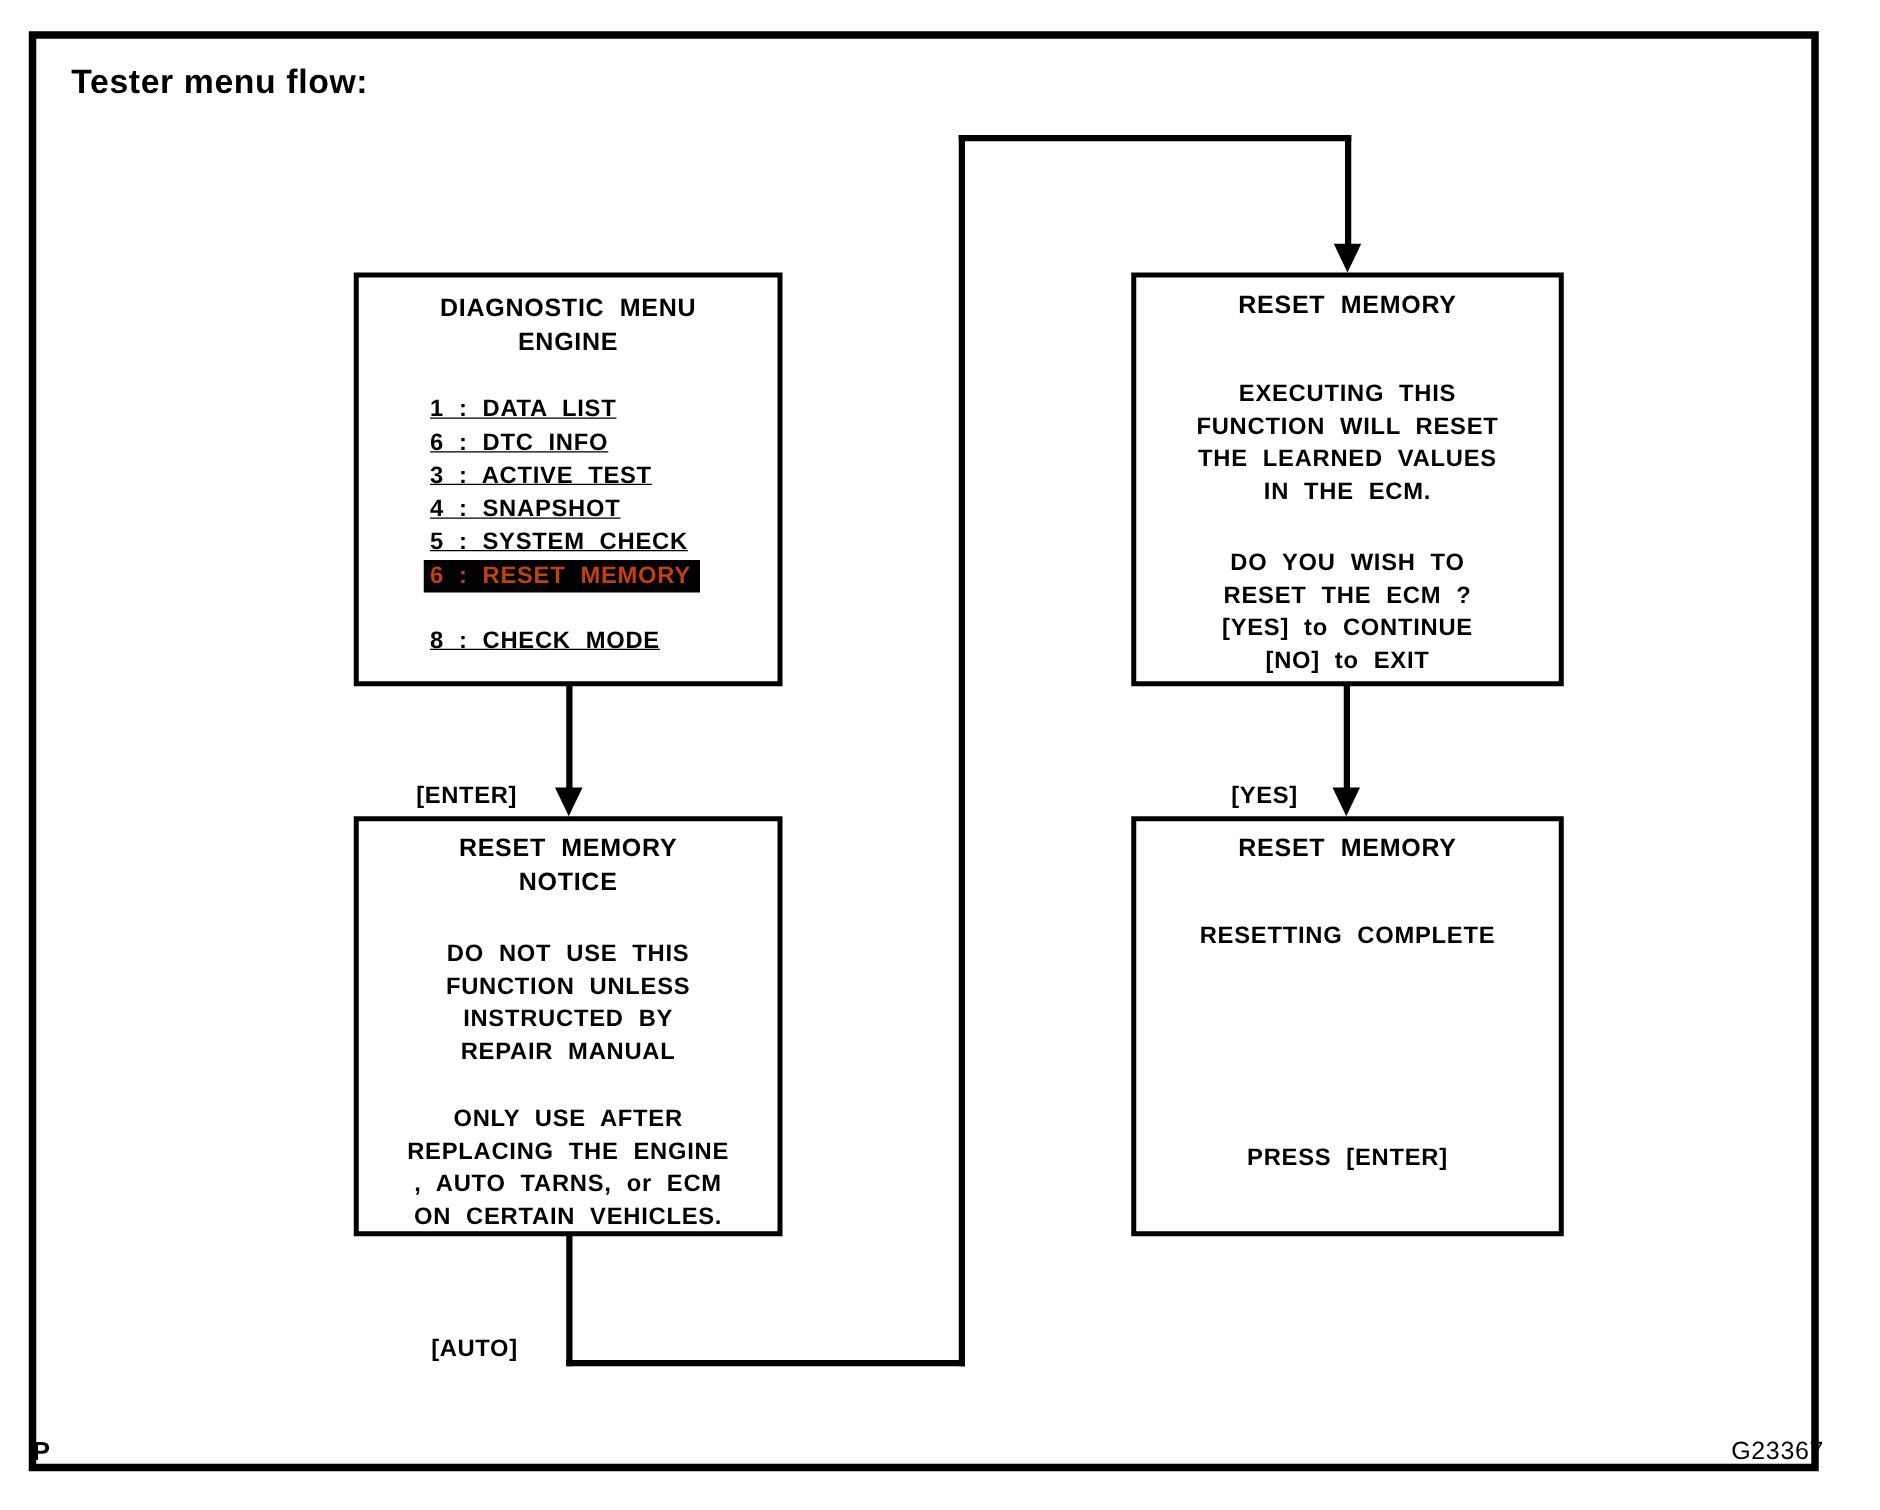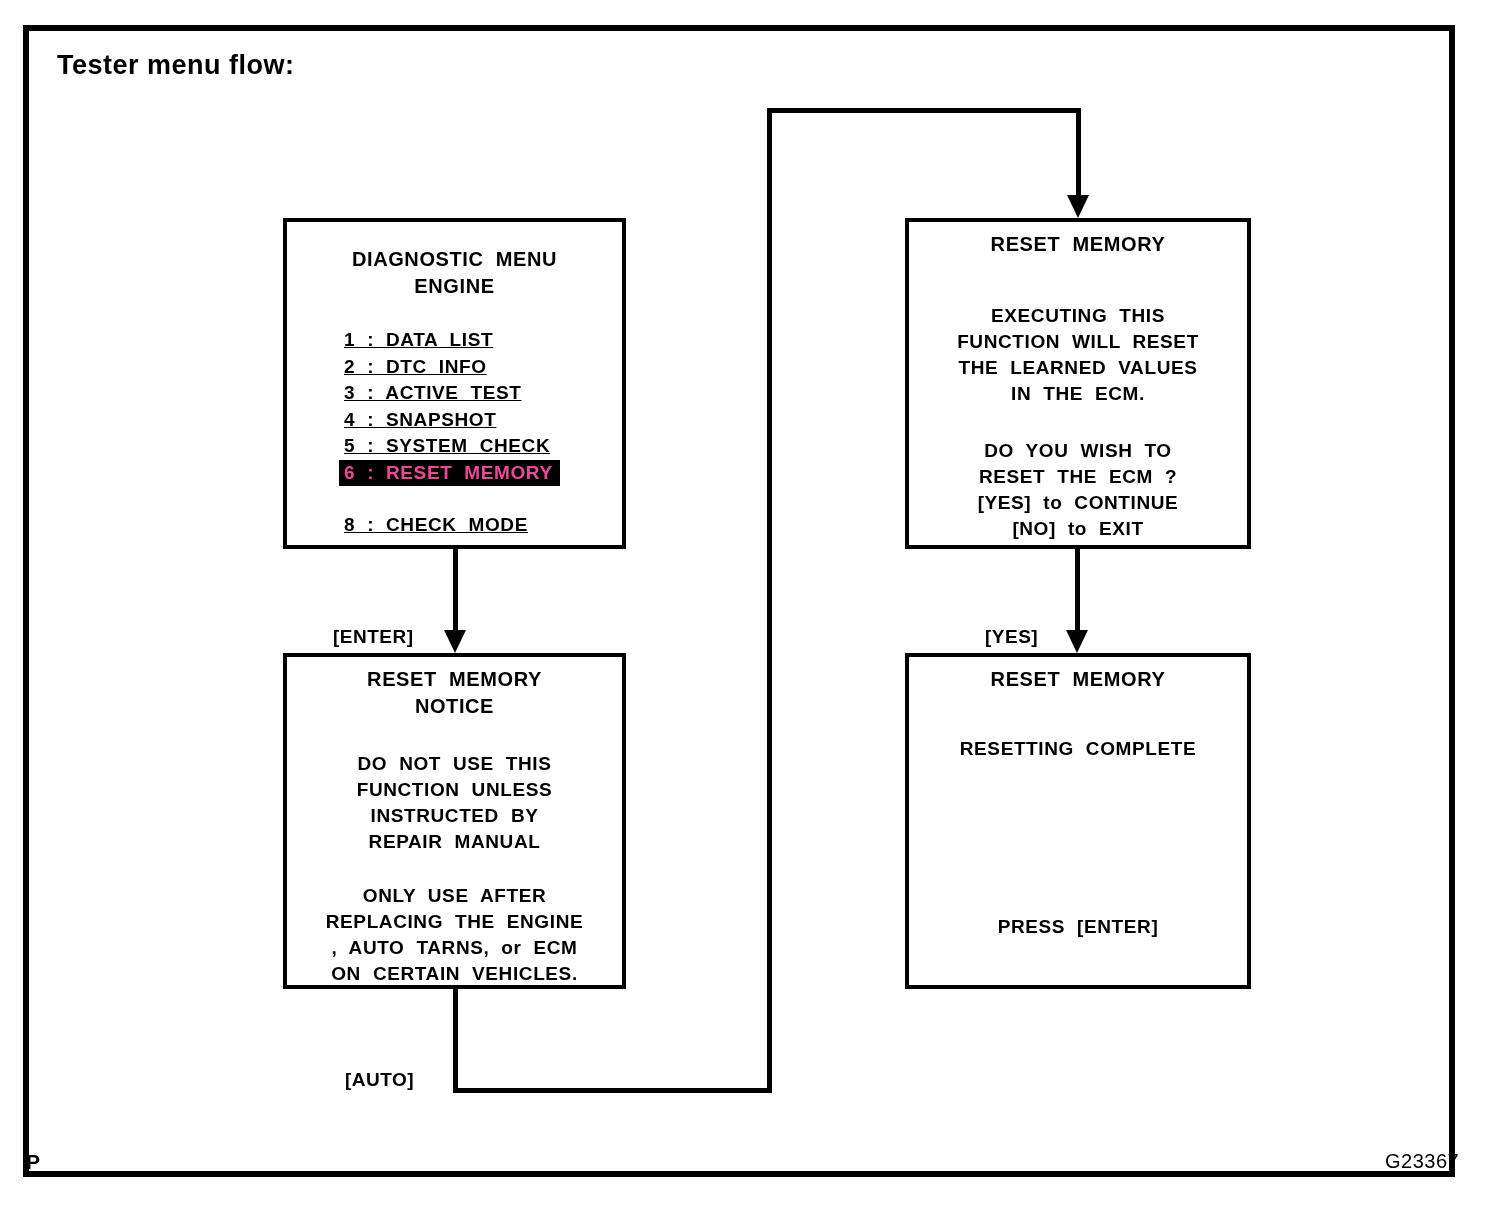--- a/index.html
+++ b/index.html
@@ -40,31 +40,31 @@
     font-size: 19px;
     letter-spacing: 0.6px;
     word-spacing: 0.32em;
     line-height: 26px;
   }
   .screen .screen-title {
     text-align: center;
     font-size: 20px;
     line-height: 27px;
   }
-  #menu-screen    { left: 283px; top: 218px; width: 343px; height: 331px; padding-top: 24px; }
+  #menu-screen    { left: 283px; top: 218px; width: 343px; height: 331px; padding-top: 12px; }
   #notice-screen  { left: 283px; top: 653px; width: 343px; height: 336px; padding-top: 9px; }
   #confirm-screen { left: 905px; top: 218px; width: 346px; height: 331px; padding-top: 9px; }
   #complete-screen{ left: 905px; top: 653px; width: 346px; height: 336px; padding-top: 9px; }
 
   .menu-list { margin-top: 27px; padding-left: 57px; text-decoration: underline; }
   .menu-item { height: 26.5px; white-space: nowrap; }
   .menu-item.gap-above { margin-top: 26px; }
   .menu-item.highlighted > span {
     background: #000;
-    color: #ec4899;
+    color: #c2410c;
     padding: 2px 7px 3px 5px;
     margin-left: -5px;
   }
   .para { text-align: center; }
 
   #notice-screen .para-1 { margin-top: 31px; }
   #notice-screen .para-2 { margin-top: 28px; }
   #confirm-screen .para-1 { margin-top: 45px; }
   #confirm-screen .para-2 { margin-top: 31px; }
   #complete-screen .status-line { margin-top: 43px; text-align: center; }
@@ -107,21 +107,21 @@
 
   <div class="outer-border"></div>
 
   <div class="heading">Tester menu flow:</div>
 
   <div class="screen" id="menu-screen">
     <div class="screen-title">DIAGNOSTIC MENU</div>
     <div class="screen-title">ENGINE</div>
     <div class="menu-list">
       <div class="menu-item"><span>1 : DATA LIST</span></div>
-      <div class="menu-item"><span>2 : DTC INFO</span></div>
+      <div class="menu-item"><span>6 : DTC INFO</span></div>
       <div class="menu-item"><span>3 : ACTIVE TEST</span></div>
       <div class="menu-item"><span>4 : SNAPSHOT</span></div>
       <div class="menu-item"><span>5 : SYSTEM CHECK</span></div>
       <div class="menu-item highlighted"><span>6 : RESET MEMORY</span></div>
       <div class="menu-item gap-above"><span>8 : CHECK MODE</span></div>
     </div>
   </div>
 
   <div class="screen" id="notice-screen">
     <div class="screen-title">RESET MEMORY</div>

